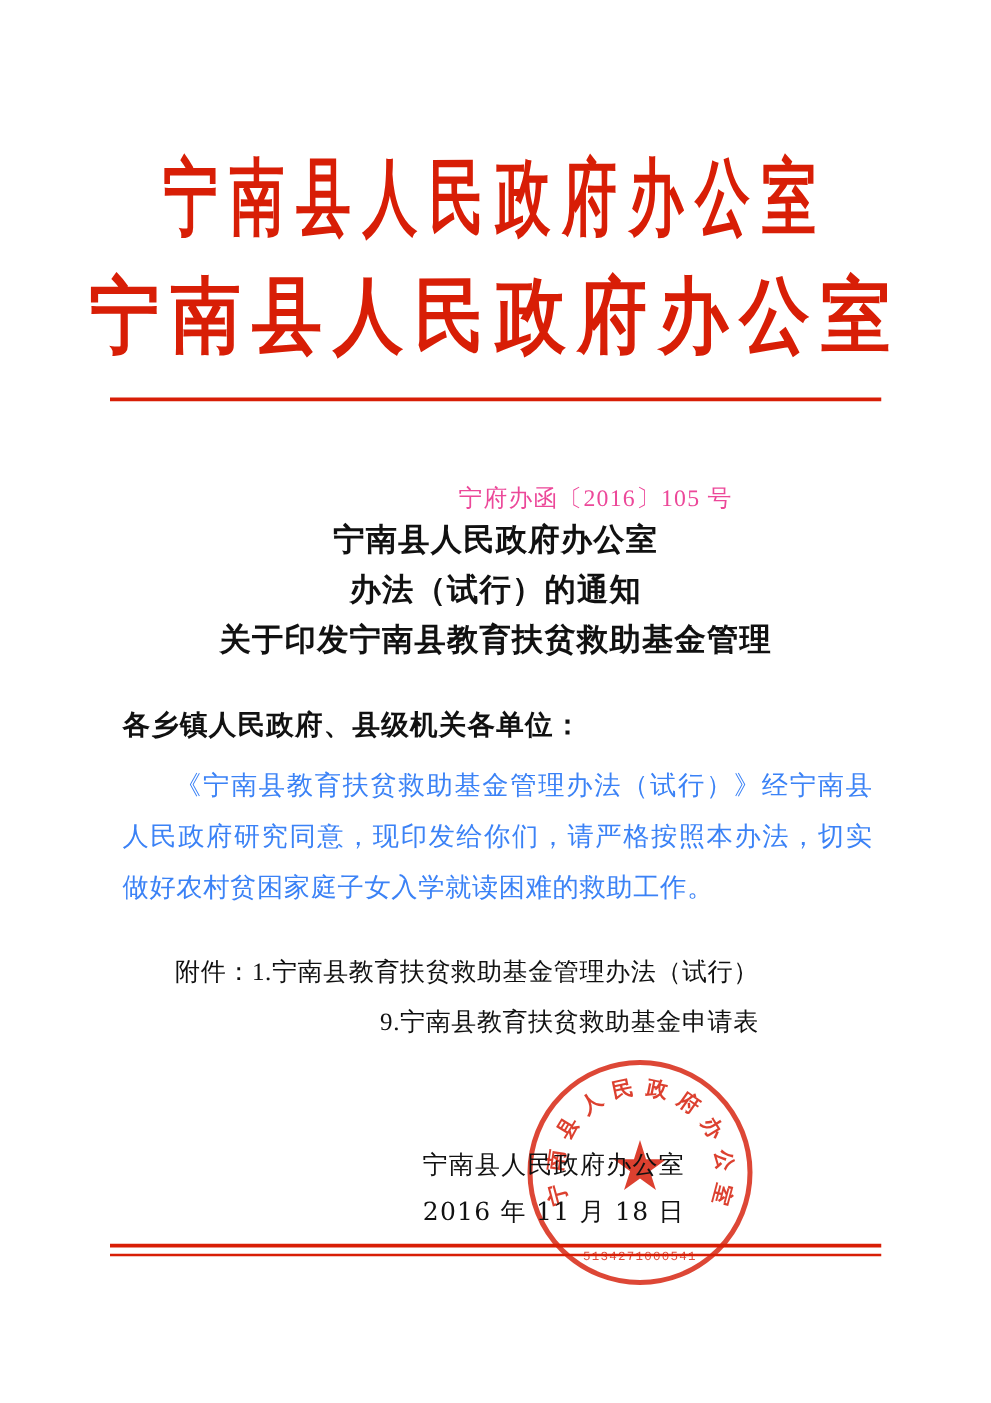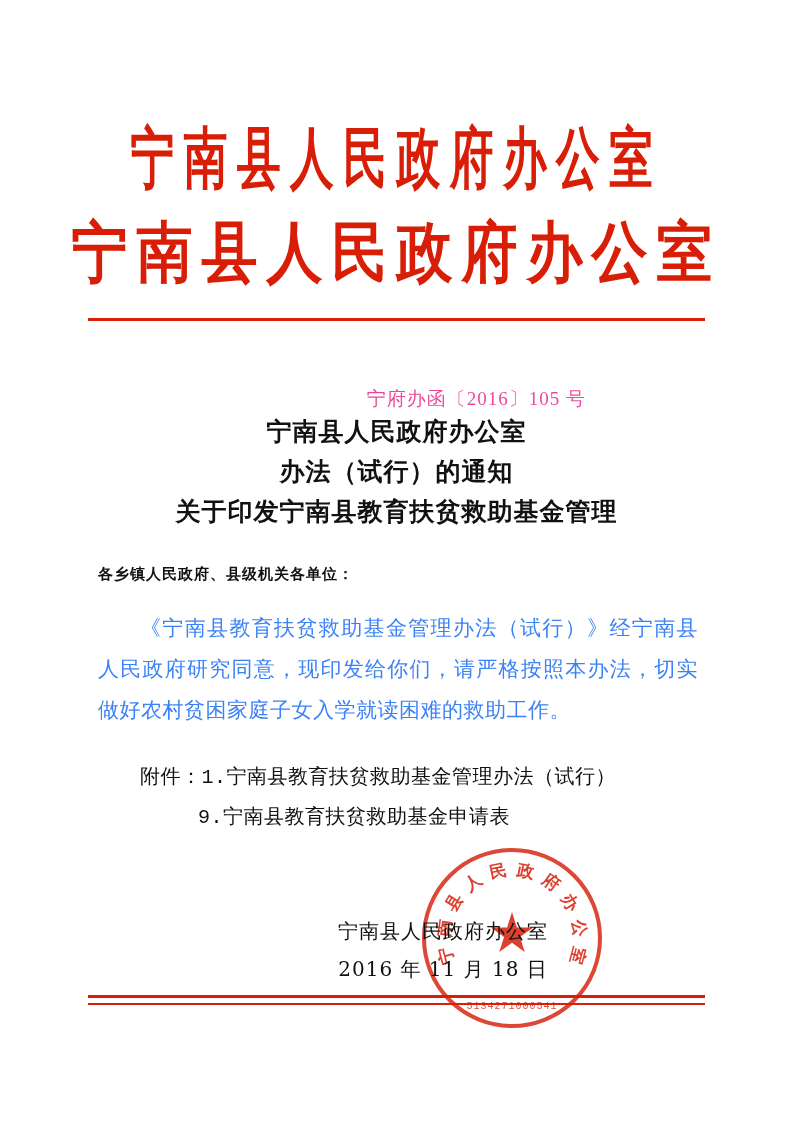--- a/index.html
+++ b/index.html
@@ -88,21 +88,21 @@
     color: #111;
     font-family: "DejaVu Serif", serif;
   }
   .title-block div { white-space: nowrap; }
 
   
   .salutation {
     position: absolute;
     top: 565px;
     left: 98px;
-    font-size: 15px;
+    font-size: 22px;
     font-weight: bold;
     letter-spacing: 1px;
     font-family: "DejaVu Serif", serif;
     color: #111;
   }
   .body-para {
     position: absolute;
     top: 608px;
     left: 98px;
     width: 600px;
@@ -115,22 +115,23 @@
     text-align: justify;
   }
 
   .attachments {
     position: absolute;
     top: 758px;
     left: 140px;
     font-size: 20px;
     line-height: 40px;
     letter-spacing: 0.5px;
-    font-family: Liberation Mono, monospace;
-    color: #111;
+    font-family: Liberation Serif, serif;
+    color: #111;
+    text-align: right;
   }
   .attachments .line2 { padding-left: 58px; }
 
   
   .signature {
     position: absolute;
     top: 912px;
     right: 130px;
     text-align: center;
     font-size: 20px;

